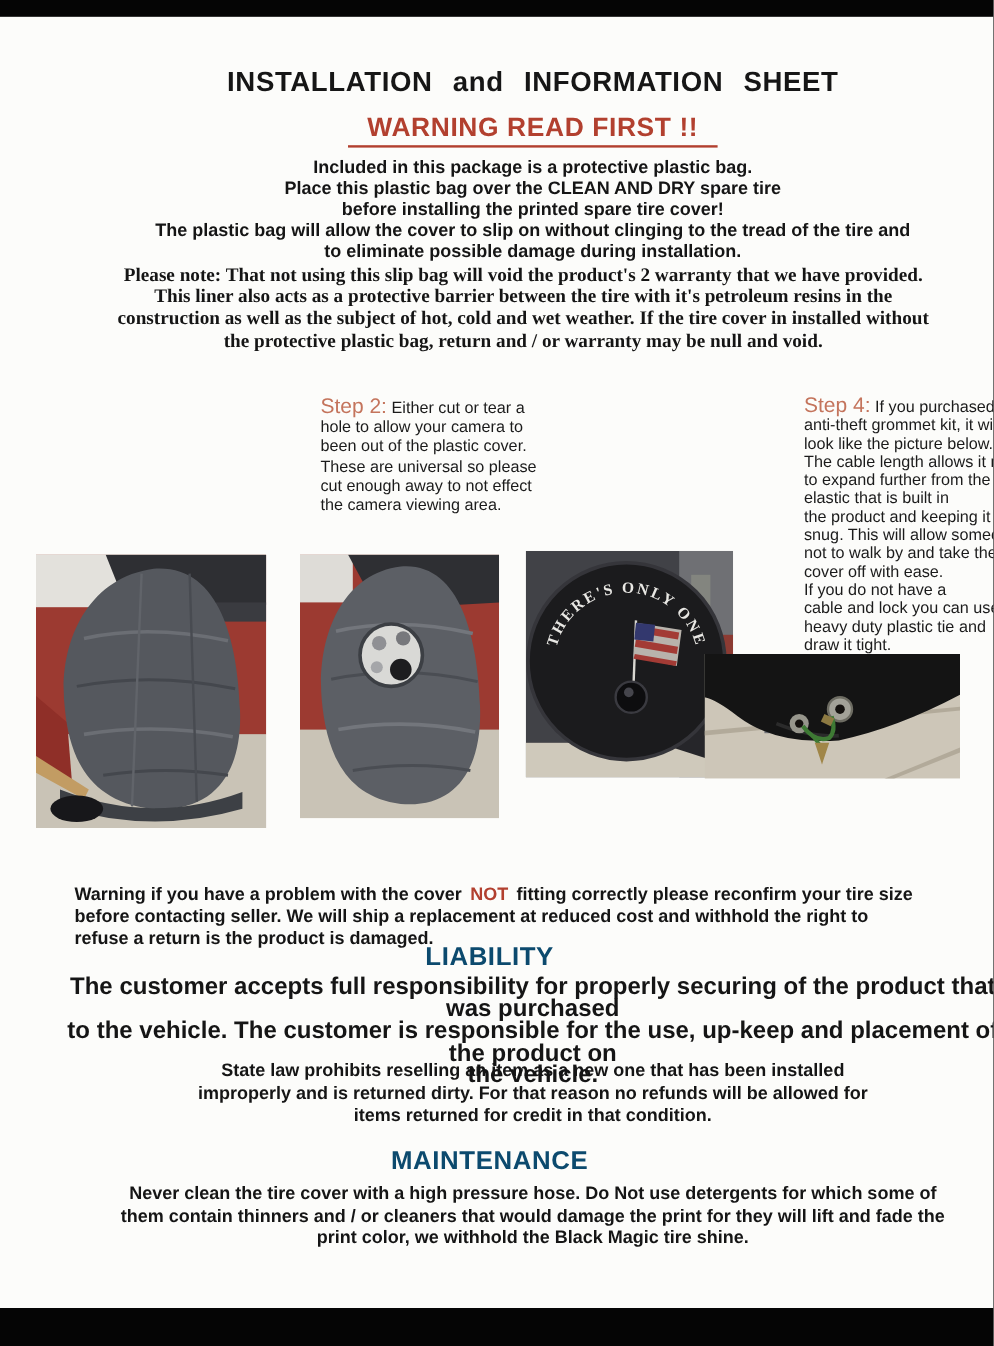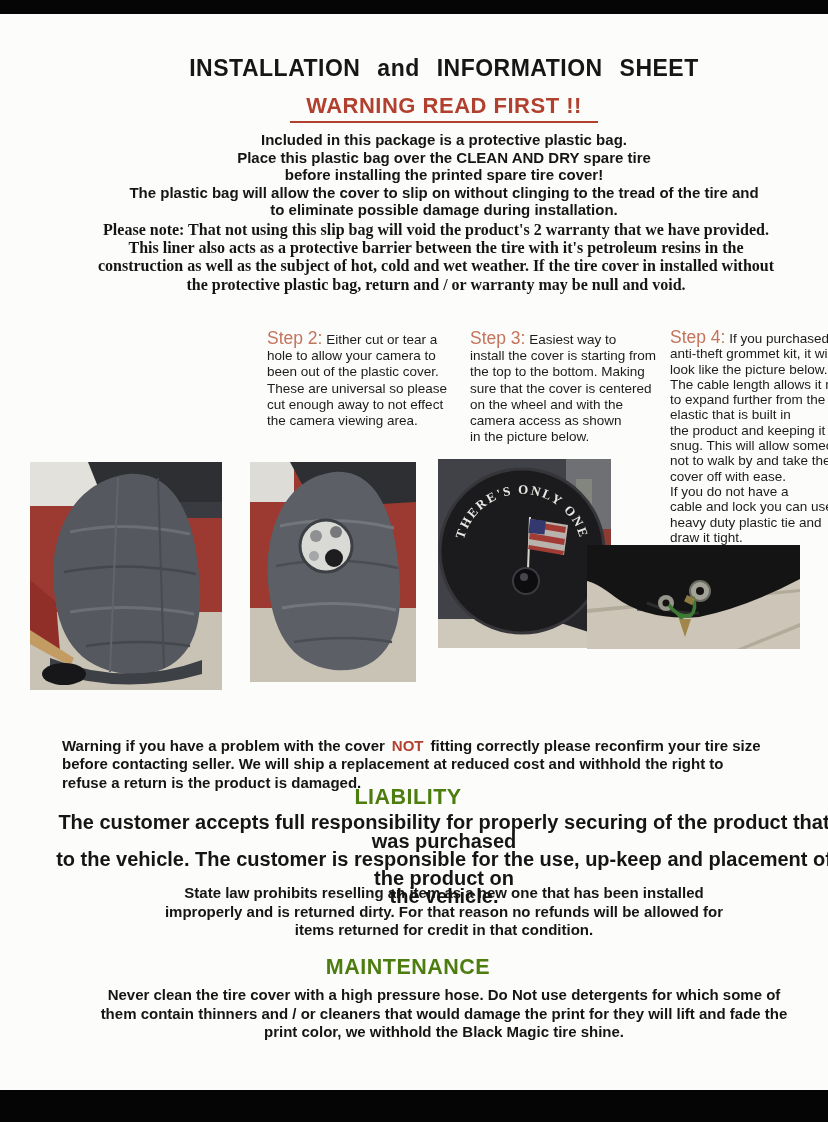--- a/index.html
+++ b/index.html
@@ -42,21 +42,21 @@
   .photo { position:absolute; overflow:hidden; }
   .photo svg { display:block; }
   .p1 { left:30px;  top:462px; width:192px; height:228px; }
   .p2 { left:250px; top:462px; width:166px; height:220px; }
   .p3 { left:438px; top:459px; width:173px; height:189px; }
   .p4 { left:587px; top:545px; width:213px; height:104px; }
 
   .warn-para { top:718px; left:32px; width:766px; font-size:15px; line-height:18.6px; font-weight:bold; }
   .warn-para .hot { color:#b2402f; margin:0 7px; }
 
-  .sect-head { left:0; width:756px; font-size:21.5px; font-weight:bold; color:#4d7c0f; letter-spacing:0.5px; }
+  .sect-head { left:0; width:756px; font-size:21.5px; font-weight:bold; color:#0c4a6e; letter-spacing:0.5px; }
   .liab-head { top:785px; }
   .liab-body { top:813px; left:20px; width:788px; font-size:20px; line-height:18.6px; }
   .resale    { top:884px; left:60px; width:708px; font-size:15px; line-height:18.6px; }
   .maint-head{ top:955px; }
   .maint-body{ top:986px; left:20px; width:788px; font-size:15px; line-height:18.6px; }
 </style>
 </head>
 <body>
 
 <div class="sheet">
@@ -81,30 +81,20 @@
 the protective plastic bag, return and / or warranty may be null and void.</div>
 
   <div class="abs step step2">
     <span class="lbl">Step 2:</span>
     <span class="txt">Either cut or tear a
 hole to allow your camera to
 been out of the plastic cover.
 These are universal so please
 cut enough away to not effect
 the camera viewing area.</span>
-  </div>
-  <div class="abs step step3">
-    <span class="lbl">Step 3:</span>
-    <span class="txt">Easiest way to
-install the cover is starting from
-the top to the bottom. Making
-sure that the cover is centered
-on the wheel and with the
-camera access as shown
-in the picture below.</span>
   </div>
   <div class="abs step step4">
     <span class="lbl">Step 4:</span>
     <span class="txt">If you purchased a
 anti-theft grommet kit, it will
 look like the picture below.
 The cable length allows it not
 to expand further from the
 elastic that is built in
 the product and keeping it

